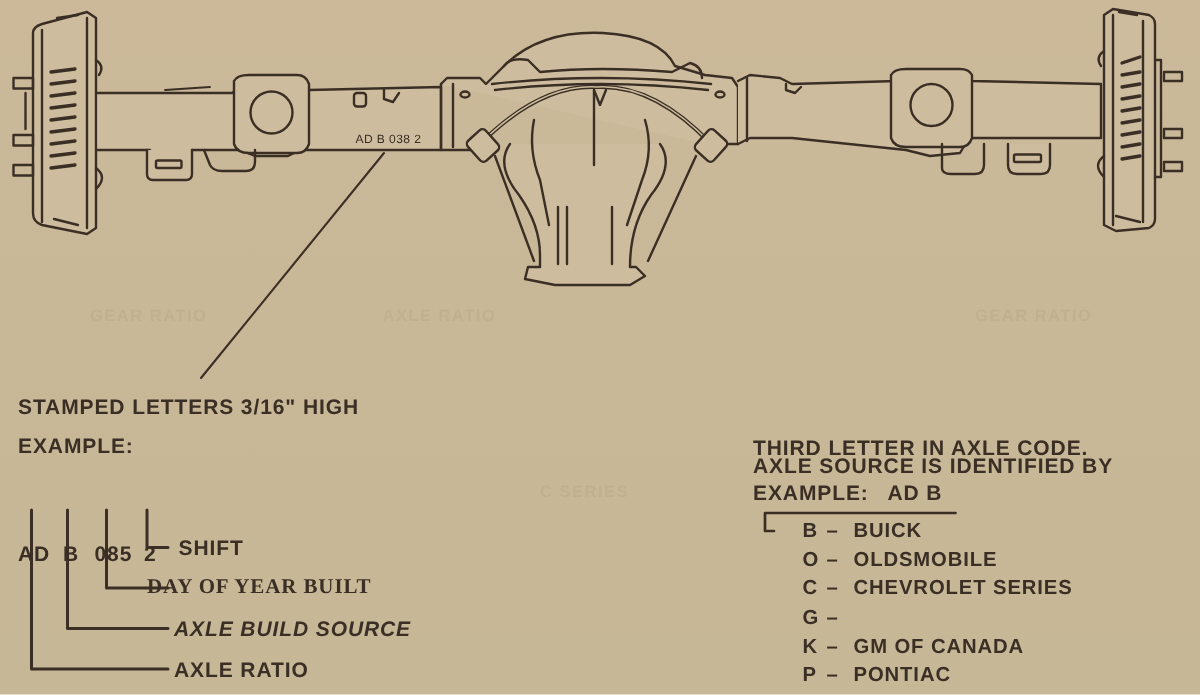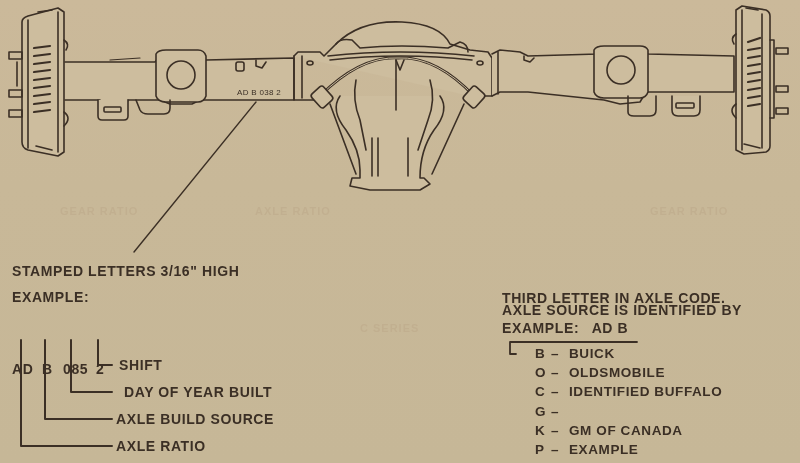--- a/index.html
+++ b/index.html
@@ -157,22 +157,22 @@
 <div class="t" style="left:12px;top:289px;">EXAMPLE:</div>
 
 <div class="code-row">
   <span style="left:0;">AD</span>
   <span style="left:30px;">B</span>
   <span style="left:51px;">085</span>
   <span style="left:84px;">2</span>
 </div>
 
 <div class="t" style="left:119px;top:357px;">SHIFT</div>
-<div class="t" style="left:124px;top:384px;">DAY OF YEAR BUILT</div>
-<div class="t" style="left:116px;top:411px;">AXLE BUILD SOURCE</div>
+<div class="t" style="left:98px;top:384px;font-family:Liberation Serif, serif;">DAY OF YEAR BUILT</div>
+<div class="t" style="left:116px;top:411px;font-style:italic;">AXLE BUILD SOURCE</div>
 <div class="t" style="left:116px;top:438px;">AXLE RATIO</div>
 
 <div class="t" style="left:502px;top:280px;margin-top:22px;">AXLE SOURCE IS IDENTIFIED BY</div>
 <div class="t" style="left:502px;top:290px;">THIRD LETTER IN AXLE CODE.</div>
 <div class="t" style="left:502px;top:320px;">
   <span>EXAMPLE:</span>
   <span style="margin-left:8px;">AD B</span>
 </div>
 
 <div class="src-list">
@@ -182,29 +182,29 @@
     <span>BUICK</span>
   </div>
   <div class="src-item">
     <span class="letter">O</span>
     <span class="dash">–</span>
     <span>OLDSMOBILE</span>
   </div>
   <div class="src-item">
     <span class="letter">C</span>
     <span class="dash">–</span>
-    <span>IDENTIFIED BUFFALO</span>
+    <span>CHEVROLET SERIES</span>
   </div>
   <div class="src-item">
     <span class="letter">G</span>
     <span class="dash">–</span>
   </div>
   <div class="src-item">
     <span class="letter">K</span>
     <span class="dash">–</span>
     <span>GM OF CANADA</span>
   </div>
   <div class="src-item">
     <span class="letter">P</span>
     <span class="dash">–</span>
-    <span>EXAMPLE</span>
+    <span>PONTIAC</span>
   </div>
 </div>
 
 </body></html>

